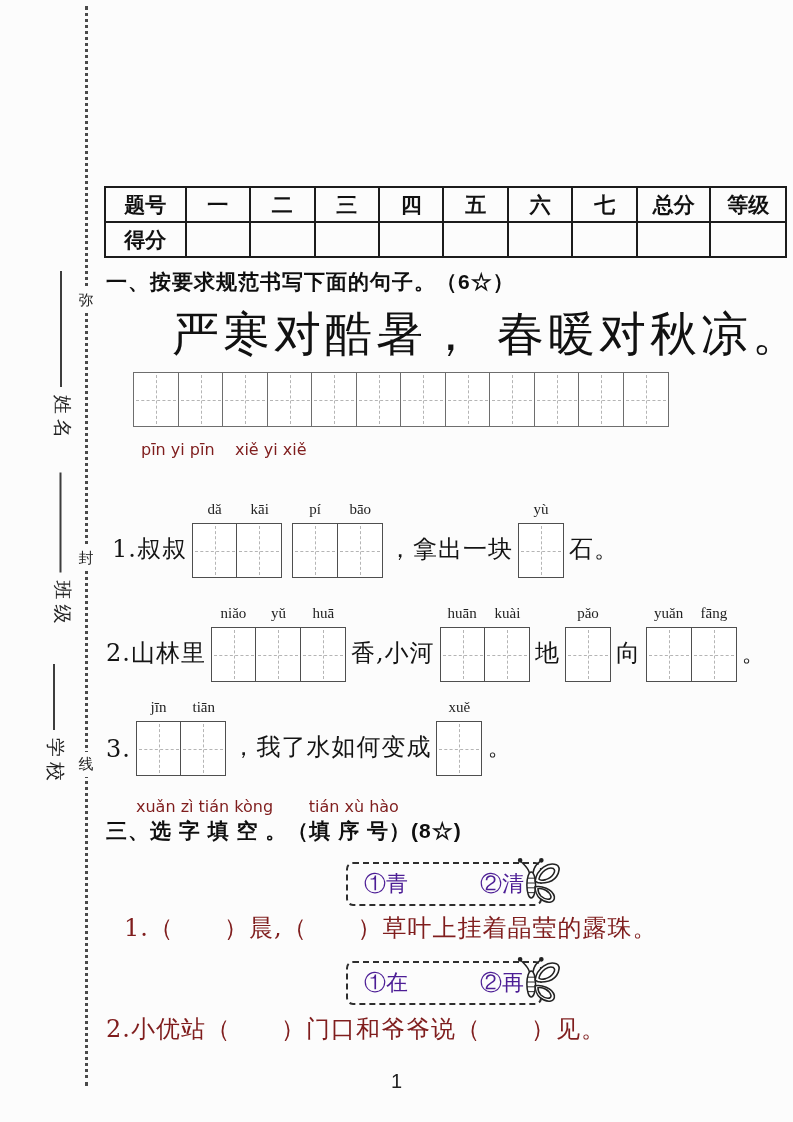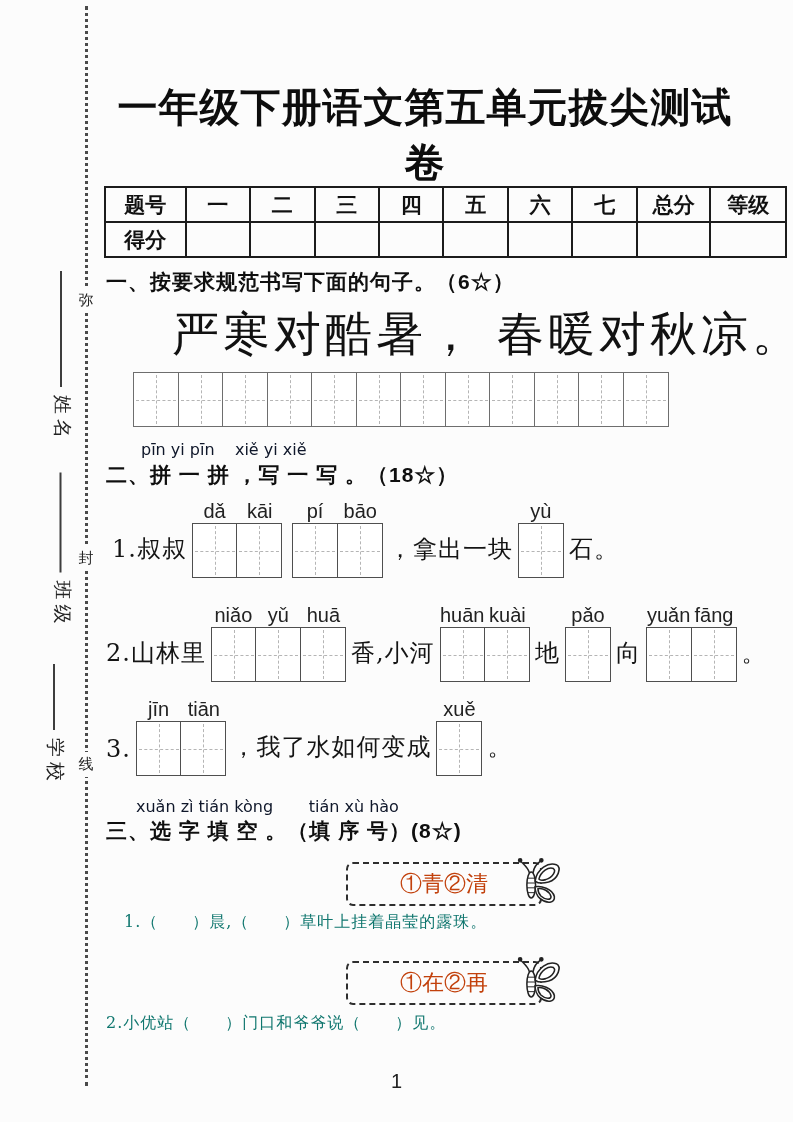--- a/index.html
+++ b/index.html
@@ -27,51 +27,51 @@
                table-layout:fixed;width:683px;}
   .score-table td{border:2px solid #1c1c1c;height:33px;text-align:center;
                   font-size:21px;font-weight:700;color:#111;padding:0;}
 
   
   .sec-heading{position:absolute;font-size:21px;font-weight:700;color:#0f0f0f;
                letter-spacing:1px;white-space:pre;}
   .kai{font-family:"DejaVu Serif","Liberation Serif",serif;}
   .sentence{position:absolute;left:172px;top:303px;font-size:47px;letter-spacing:4px;
             white-space:pre;color:#111;}
-  .pinyin-hint{position:absolute;font-size:16px;color:#0f172a;white-space:pre;
+  .pinyin-hint{position:absolute;font-size:16px;color:#7f1d1d;white-space:pre;
                font-family:"DejaVu Sans",sans-serif;}
 
   
   .wgrid{position:absolute;left:133px;top:372px;display:flex;}
   .wgrid .cell{width:44px;height:53px;border:1.5px solid #6e6e6e;margin-left:-1.5px;
                position:relative;background:#fff;}
   .wgrid .cell:first-child{margin-left:0;}
   .cell .vd{position:absolute;left:50%;top:2px;bottom:2px;width:0;border-left:1px dashed #b5b5b5;}
   .cell .hd{position:absolute;top:50%;left:2px;right:2px;height:0;border-top:1px dashed #b5b5b5;}
 
   
   .fill-row{position:absolute;display:flex;align-items:flex-end;}
   .fill-row .seg-text{font-size:24px;letter-spacing:1px;margin-bottom:13px;white-space:pre;
                       color:#141414;margin-top:31px;}
   .box-group{display:flex;flex-direction:column;margin:0 5px;}
-  .box-group .pys{display:flex;height:22px;font-size:20px;color:#222;
-                  font-family:Liberation Sans, sans-serif;align-items:flex-end;}
+  .box-group .pys{display:flex;height:22px;font-size:15px;color:#222;
+                  font-family:Liberation Serif, serif;}
   .box-group .pys span{flex:1;text-align:center;white-space:nowrap;}
   .box-group .boxes{display:flex;}
   .box-group .boxes .cell{width:44px;height:53px;border:1.5px solid #4f4f4f;margin-left:-1.5px;
                           position:relative;background:#fff;}
   .box-group .boxes .cell:first-child{margin-left:0;}
 
   
   .choice-box{position:absolute;width:160px;height:40px;border:2.5px dashed #2e2e2e;
-              border-radius:7px;display:flex;align-items:center;justify-content:center;
-              padding:0 16px;font-size:22px;color:#c2410c;}
+              border-radius:7px;display:flex;align-items:center;justify-content:space-between;
+              padding:0 16px;font-size:22px;color:#4c1d95;}
   .butterfly{position:absolute;width:54px;height:56px;}
 
-  .q-item{position:absolute;font-size:16px;letter-spacing:1px;white-space:pre;color:#0f766e;}
+  .q-item{position:absolute;font-size:24px;letter-spacing:1px;white-space:pre;color:#7f1d1d;}
 
   .page-num{position:absolute;left:0;top:1070px;width:793px;text-align:center;
             font-size:20px;color:#222;}
 </style>
 </head>
 <body>
 
 <div id="page">
 
   <div class="seal-line"></div>
@@ -85,21 +85,20 @@
   </div>
   <div class="side-label" style="width:185px;left:-31px;top:552px">
     <span class="fill-line" style="width:100px"></span>
     <span>班级</span>
   </div>
   <div class="side-label" style="width:150px;left:-20px;top:726px">
     <span class="fill-line" style="width:66px"></span>
     <span>学校</span>
   </div>
 
-  <div class="title">一年级下册语文第五单元拔尖测试卷</div>
 
   <table class="score-table">
     <colgroup>
       <col style="width:80px">
         <col style="width:64px">
         <col style="width:64px">
         <col style="width:64px">
       <col style="width:64px">
         <col style="width:64px">
         <col style="width:64px">
@@ -182,21 +181,20 @@
         <div class="vd"></div>
         <div class="hd"></div>
       </div>
       <div class="cell">
         <div class="vd"></div>
         <div class="hd"></div>
       </div>
     </div>
 
   <div class="pinyin-hint" style="left:141px;top:440px">pīn yi pīn    xiě yi xiě</div>
-  <div class="sec-heading" style="left:106px;top:461px">二、拼 一 拼 ，写 一 写 。（18☆）</div>
   <div class="fill-row" id="fill-row-0" style="left:112px;top:501px">
       <span class="seg-text kai">1.叔叔</span>
       <div class="box-group">
         <div class="pys">
           <span>dǎ</span>
           <span>kāi</span>
         </div>
         <div class="boxes">
           <div class="cell">
             <div class="vd"></div>

